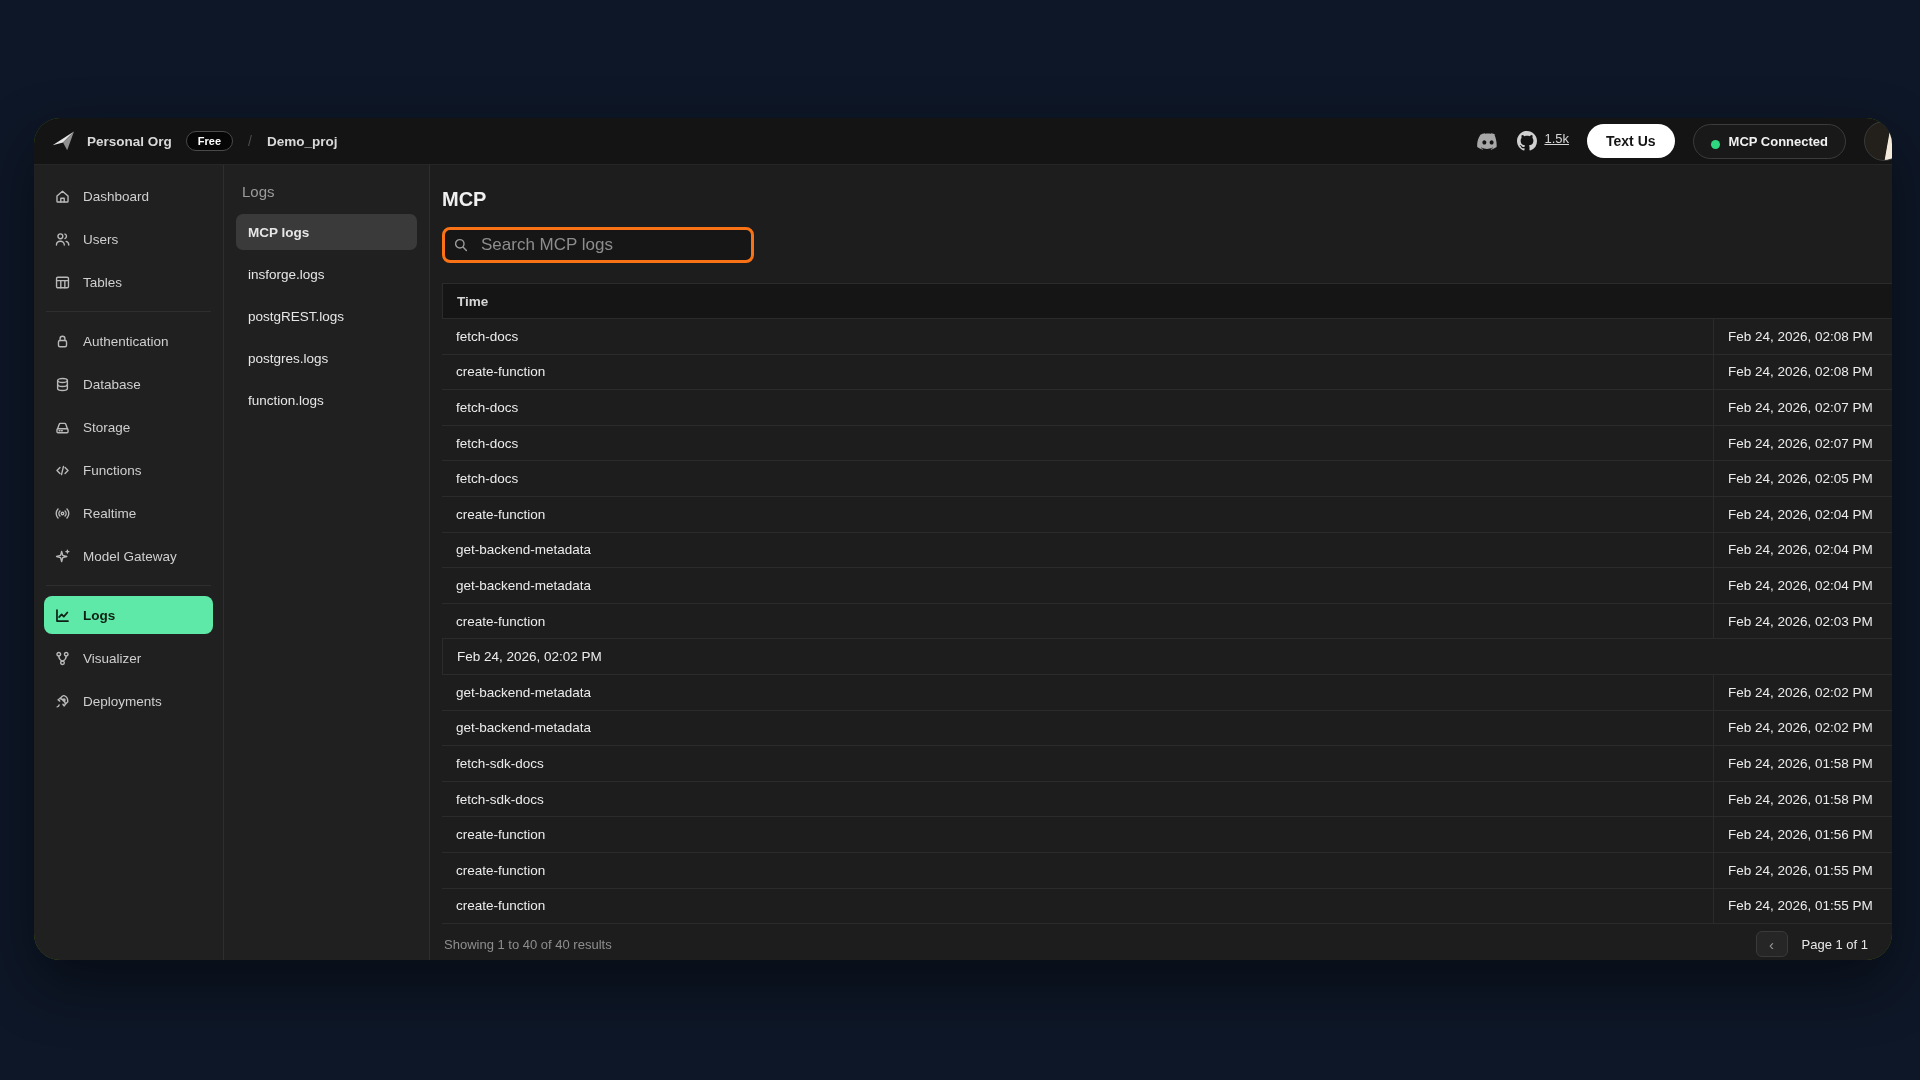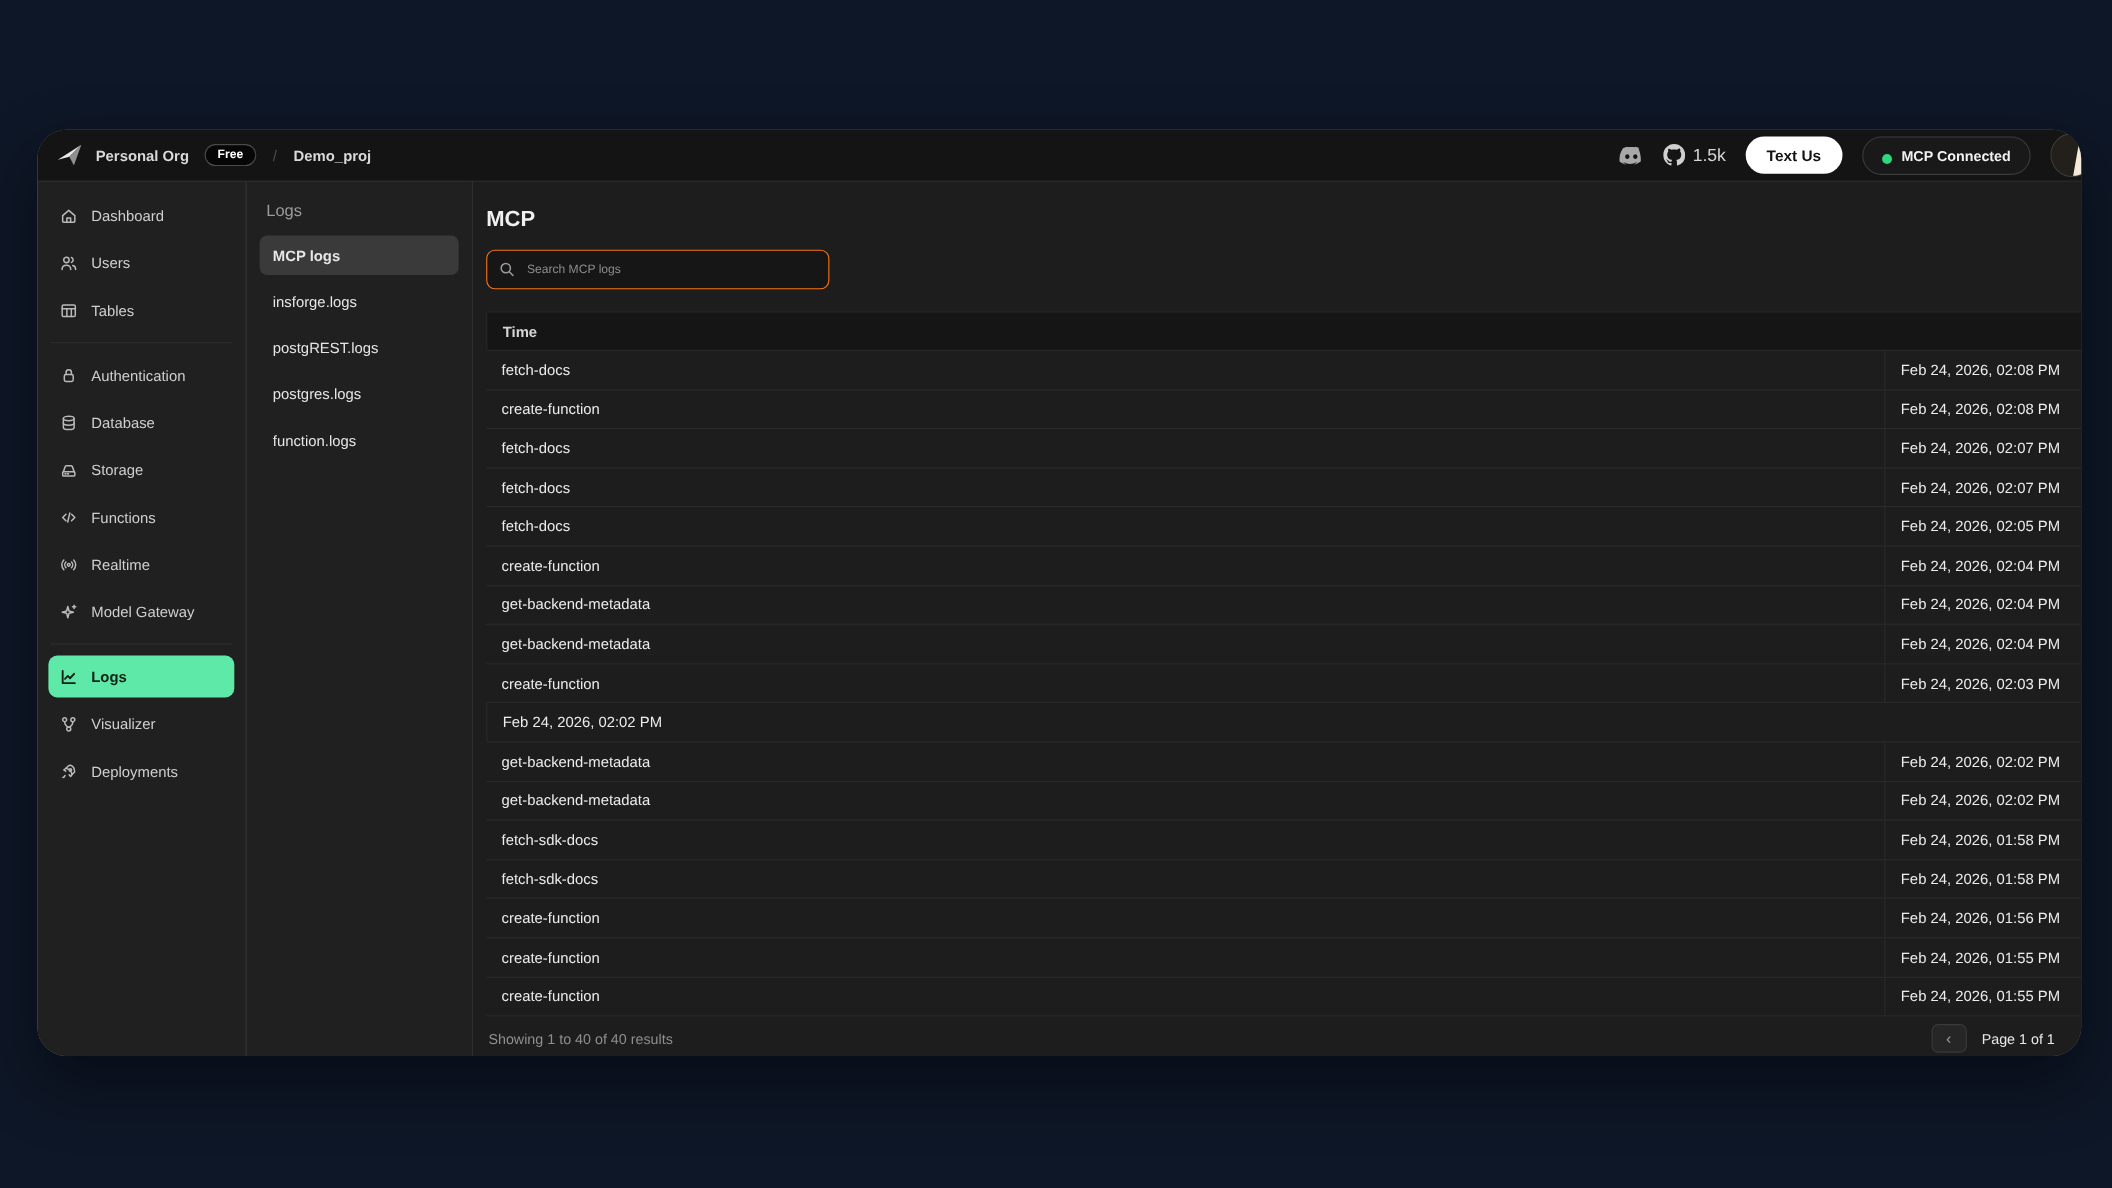--- a/index.html
+++ b/index.html
@@ -4,38 +4,38 @@
 <style>
   html,body{margin:0;padding:0;overflow:hidden;}
   body{
     width:1920px;height:1080px;position:relative;
     background:#0e1727;
     font-family:"Liberation Sans","DejaVu Sans",sans-serif;
     -webkit-font-smoothing:antialiased;
   }
   .window{
     position:absolute;left:34px;top:118px;width:1858px;height:842px;
-    background:#737373;border-radius:26px;overflow:hidden;
+    background:#4d7c0f;border-radius:26px;overflow:hidden;
     display:flex;flex-direction:column;
     box-shadow:0 24px 60px rgba(0,0,0,.45);
   }
   
   .topbar{
     flex:0 0 46px;height:46px;background:#141414;border-bottom:1px solid #262626;
     display:flex;align-items:center;gap:12px;padding:0 14px 0 16px;
   }
   .crumb{color:#d9d9d9;font-size:13.5px;font-weight:600;cursor:pointer;}
   .free-badge{
     border:1px solid #4a4a4a;background:#060606;color:#ffffff;
     font-size:11px;font-weight:700;padding:3px 11px;border-radius:999px;margin-left:2px;
   }
   .slash{color:#4c4c4c;font-size:14px;margin:0 3px;}
   .topbar-right{margin-left:auto;display:flex;align-items:center;gap:18px;}
   .icon-btn{display:flex;align-items:center;cursor:pointer;background:none;border:none;padding:0;}
-  .gh{display:flex;align-items:flex-end;gap:7px;color:#d6d6d6;font-size:16px;cursor:pointer;}
+  .gh{display:flex;align-items:flex-start;gap:7px;color:#d6d6d6;font-size:13px;cursor:pointer;text-decoration:underline;}
   .text-us{
     background:#ffffff;color:#141414;font-weight:700;font-size:14px;
     border-radius:999px;padding:9px 19px;border:none;cursor:pointer;
     font-family:inherit;
   }
   .mcp-pill{
     display:flex;align-items:flex-end;gap:9px;background:#191919;border:1px solid #3c3c3c;
     border-radius:999px;padding:9px 17px;color:#f2f2f2;font-weight:700;font-size:13px;cursor:pointer;
   }
   .dot{width:9px;height:9px;border-radius:50%;background:#2dd881;}
@@ -72,22 +72,22 @@
   }
   .log-tab.active{background:#3a3a3a;font-weight:600;}
   
   .main{
     flex:1;min-width:0;background:#1d1d1d;display:flex;flex-direction:column;
     padding:22px 0 0 12px;box-sizing:border-box;
   }
   .main-title{color:#f0f0f0;font-size:20px;font-weight:700;line-height:24px;margin:0 0 16px 0;}
   .search{position:relative;width:312px;height:36px;margin-bottom:20px;flex:0 0 auto;}
   .search input{
-    width:100%;height:100%;box-sizing:border-box;background:#161616;border:1px solid #f97316;
-    border-radius:8px;color:#e6e6e6;padding:0 12px 0 36px;font-size:11px;outline:none;
+    width:100%;height:100%;box-sizing:border-box;background:#161616;border:3px solid #f97316;
+    border-radius:8px;color:#e6e6e6;padding:0 12px 0 36px;font-size:17px;outline:none;
     font-family:inherit;
   }
   .search input::placeholder{color:#8d8d8d;}
   .search svg{position:absolute;left:11px;top:10px;stroke:#9a9a9a;fill:none;stroke-width:1.4;stroke-linecap:round;}
   .table{flex:1;min-height:0;display:flex;flex-direction:column;overflow:hidden;}
   .thead{
     flex:0 0 34px;height:34px;background:#151515;display:flex;
     border-top:1px solid #2b2b2b;border-bottom:1px solid #2b2b2b;
     color:#d6d6d6;font-size:13.5px;font-weight:600;
   }

